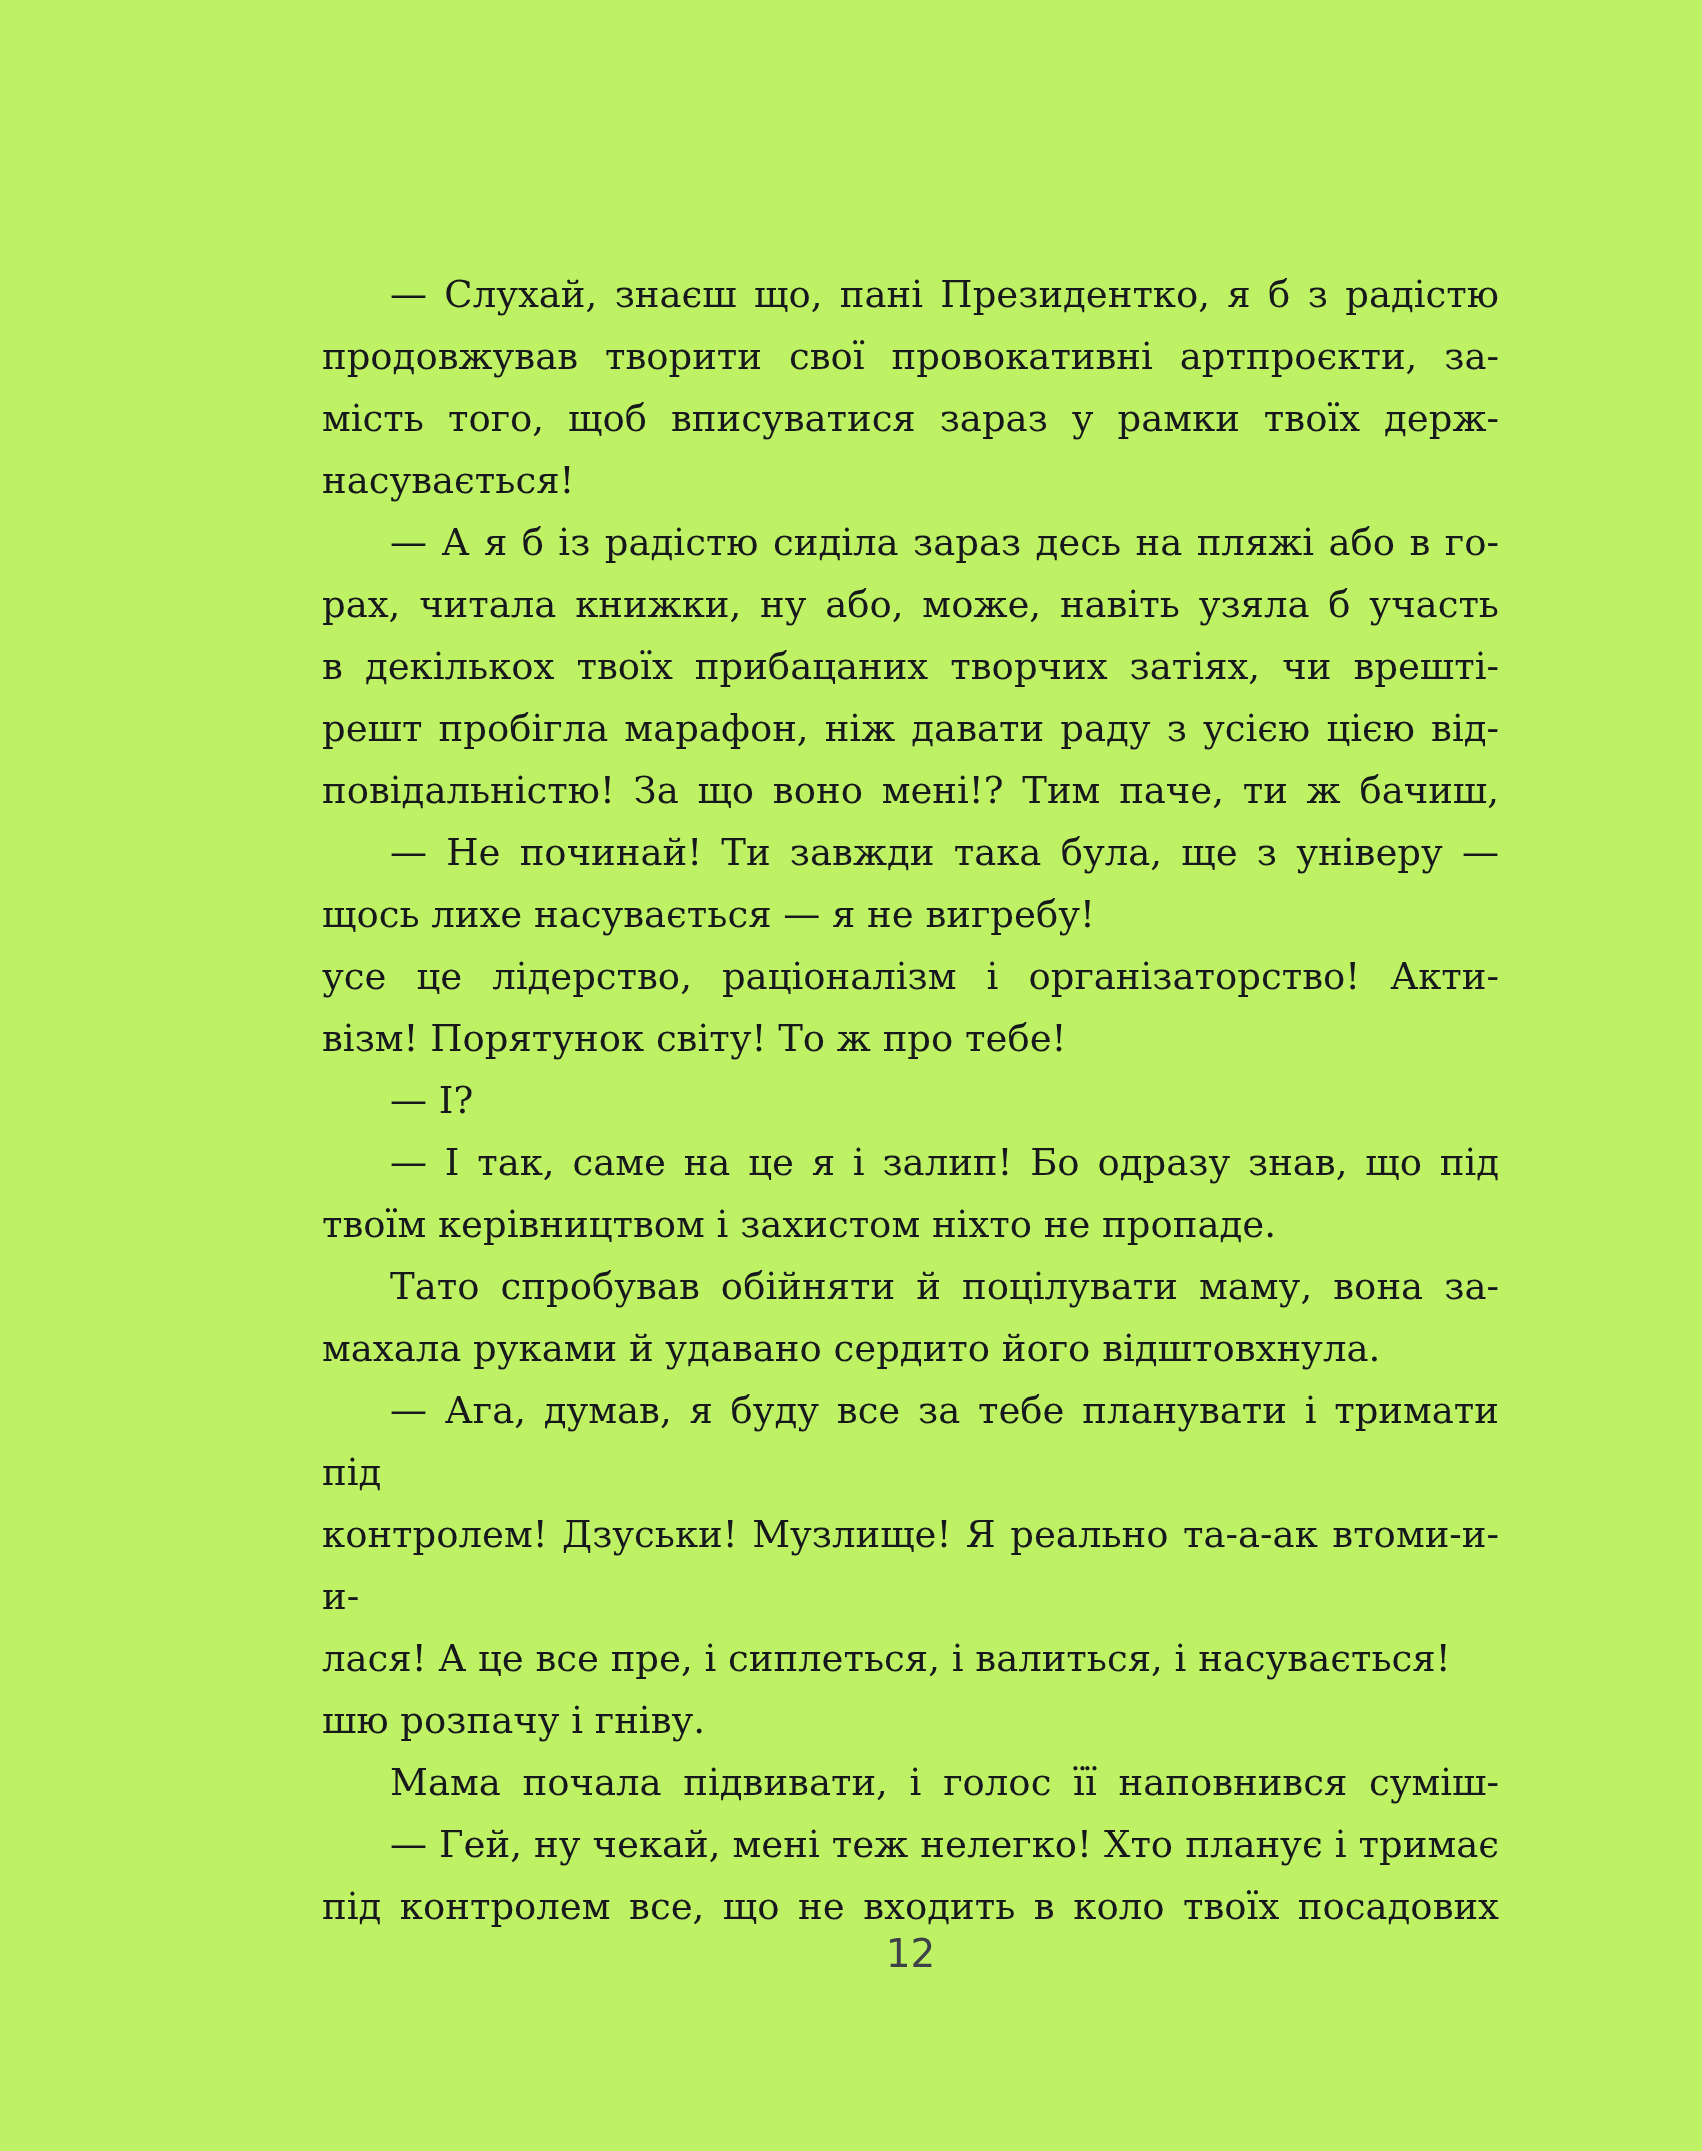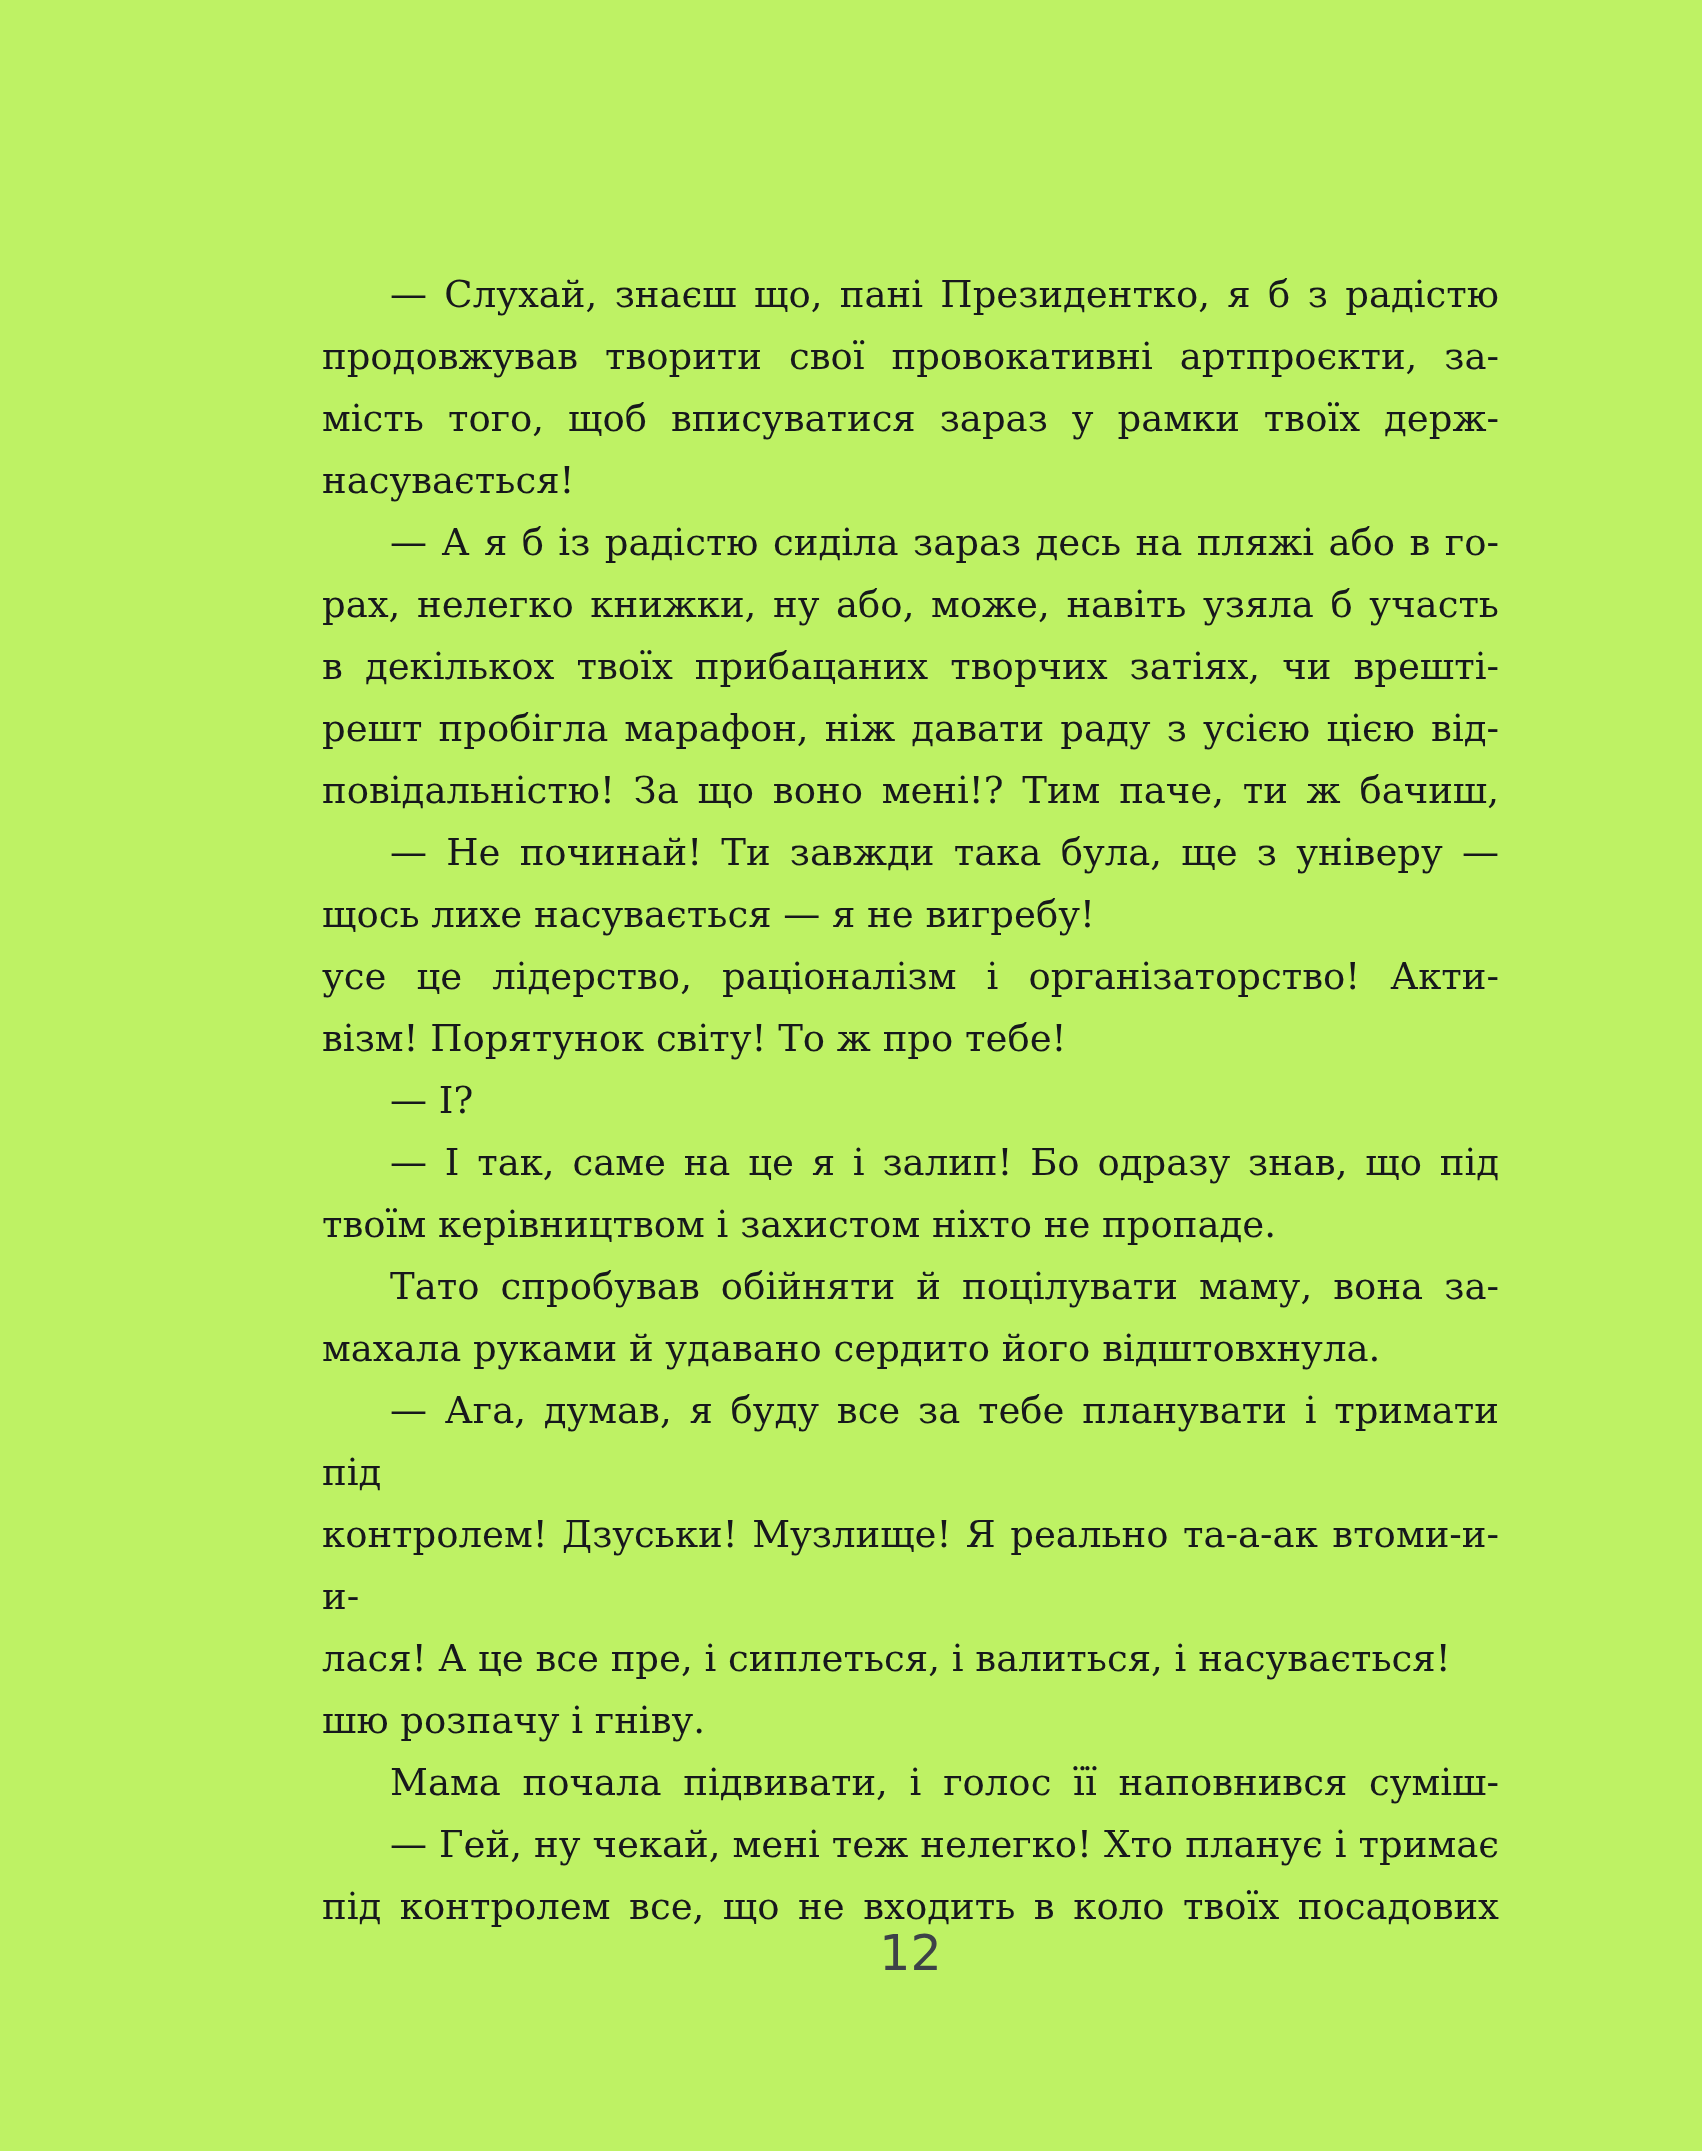--- a/index.html
+++ b/index.html
@@ -35,36 +35,36 @@
   .line.indent {
     text-indent: 68px;
   }
   .page-number {
     position: absolute;
     left: 322px;
     top: 1931px;
     width: 1177px;
     text-align: center;
     font-family: "DejaVu Sans", "Liberation Sans", sans-serif;
-    font-size: 49px;
+    font-size: 39px;
     line-height: 46px;
     color: #3d4248;
   }
 </style>
 </head>
 <body>
 
 <div class="page">
   <div class="text-block" id="text-block">
       <div class="line indent">— Слухай, знаєш що, пані Президентко, я б з радістю</div>
       <div class="line">продовжував творити свої провокативні артпроєкти, за-</div>
       <div class="line">мість того, щоб вписуватися зараз у рамки твоїх держ-</div>
       <div class="line end">насувається!</div>
       <div class="line indent">— А я б із радістю сиділа зараз десь на пляжі або в го-</div>
-      <div class="line">рах, нелегко книжки, ну або, може, навіть узяла б участь</div>
+      <div class="line">рах, читала книжки, ну або, може, навіть узяла б участь</div>
       <div class="line">в декількох твоїх прибацаних творчих затіях, чи врешті-</div>
       <div class="line">решт пробігла марафон, ніж давати раду з усією цією від-</div>
       <div class="line">повідальністю! За що воно мені!? Тим паче, ти ж бачиш,</div>
       <div class="line indent">— Не починай! Ти завжди така була, ще з універу —</div>
       <div class="line end">щось лихе насувається — я не вигребу!</div>
       <div class="line">усе це лідерство, раціоналізм і організаторство! Акти-</div>
       <div class="line end">візм! Порятунок світу! То ж про тебе!</div>
       <div class="line indent end">— І?</div>
       <div class="line indent">— І так, саме на це я і залип! Бо одразу знав, що під</div>
       <div class="line end">твоїм керівництвом і захистом ніхто не пропаде.</div>

